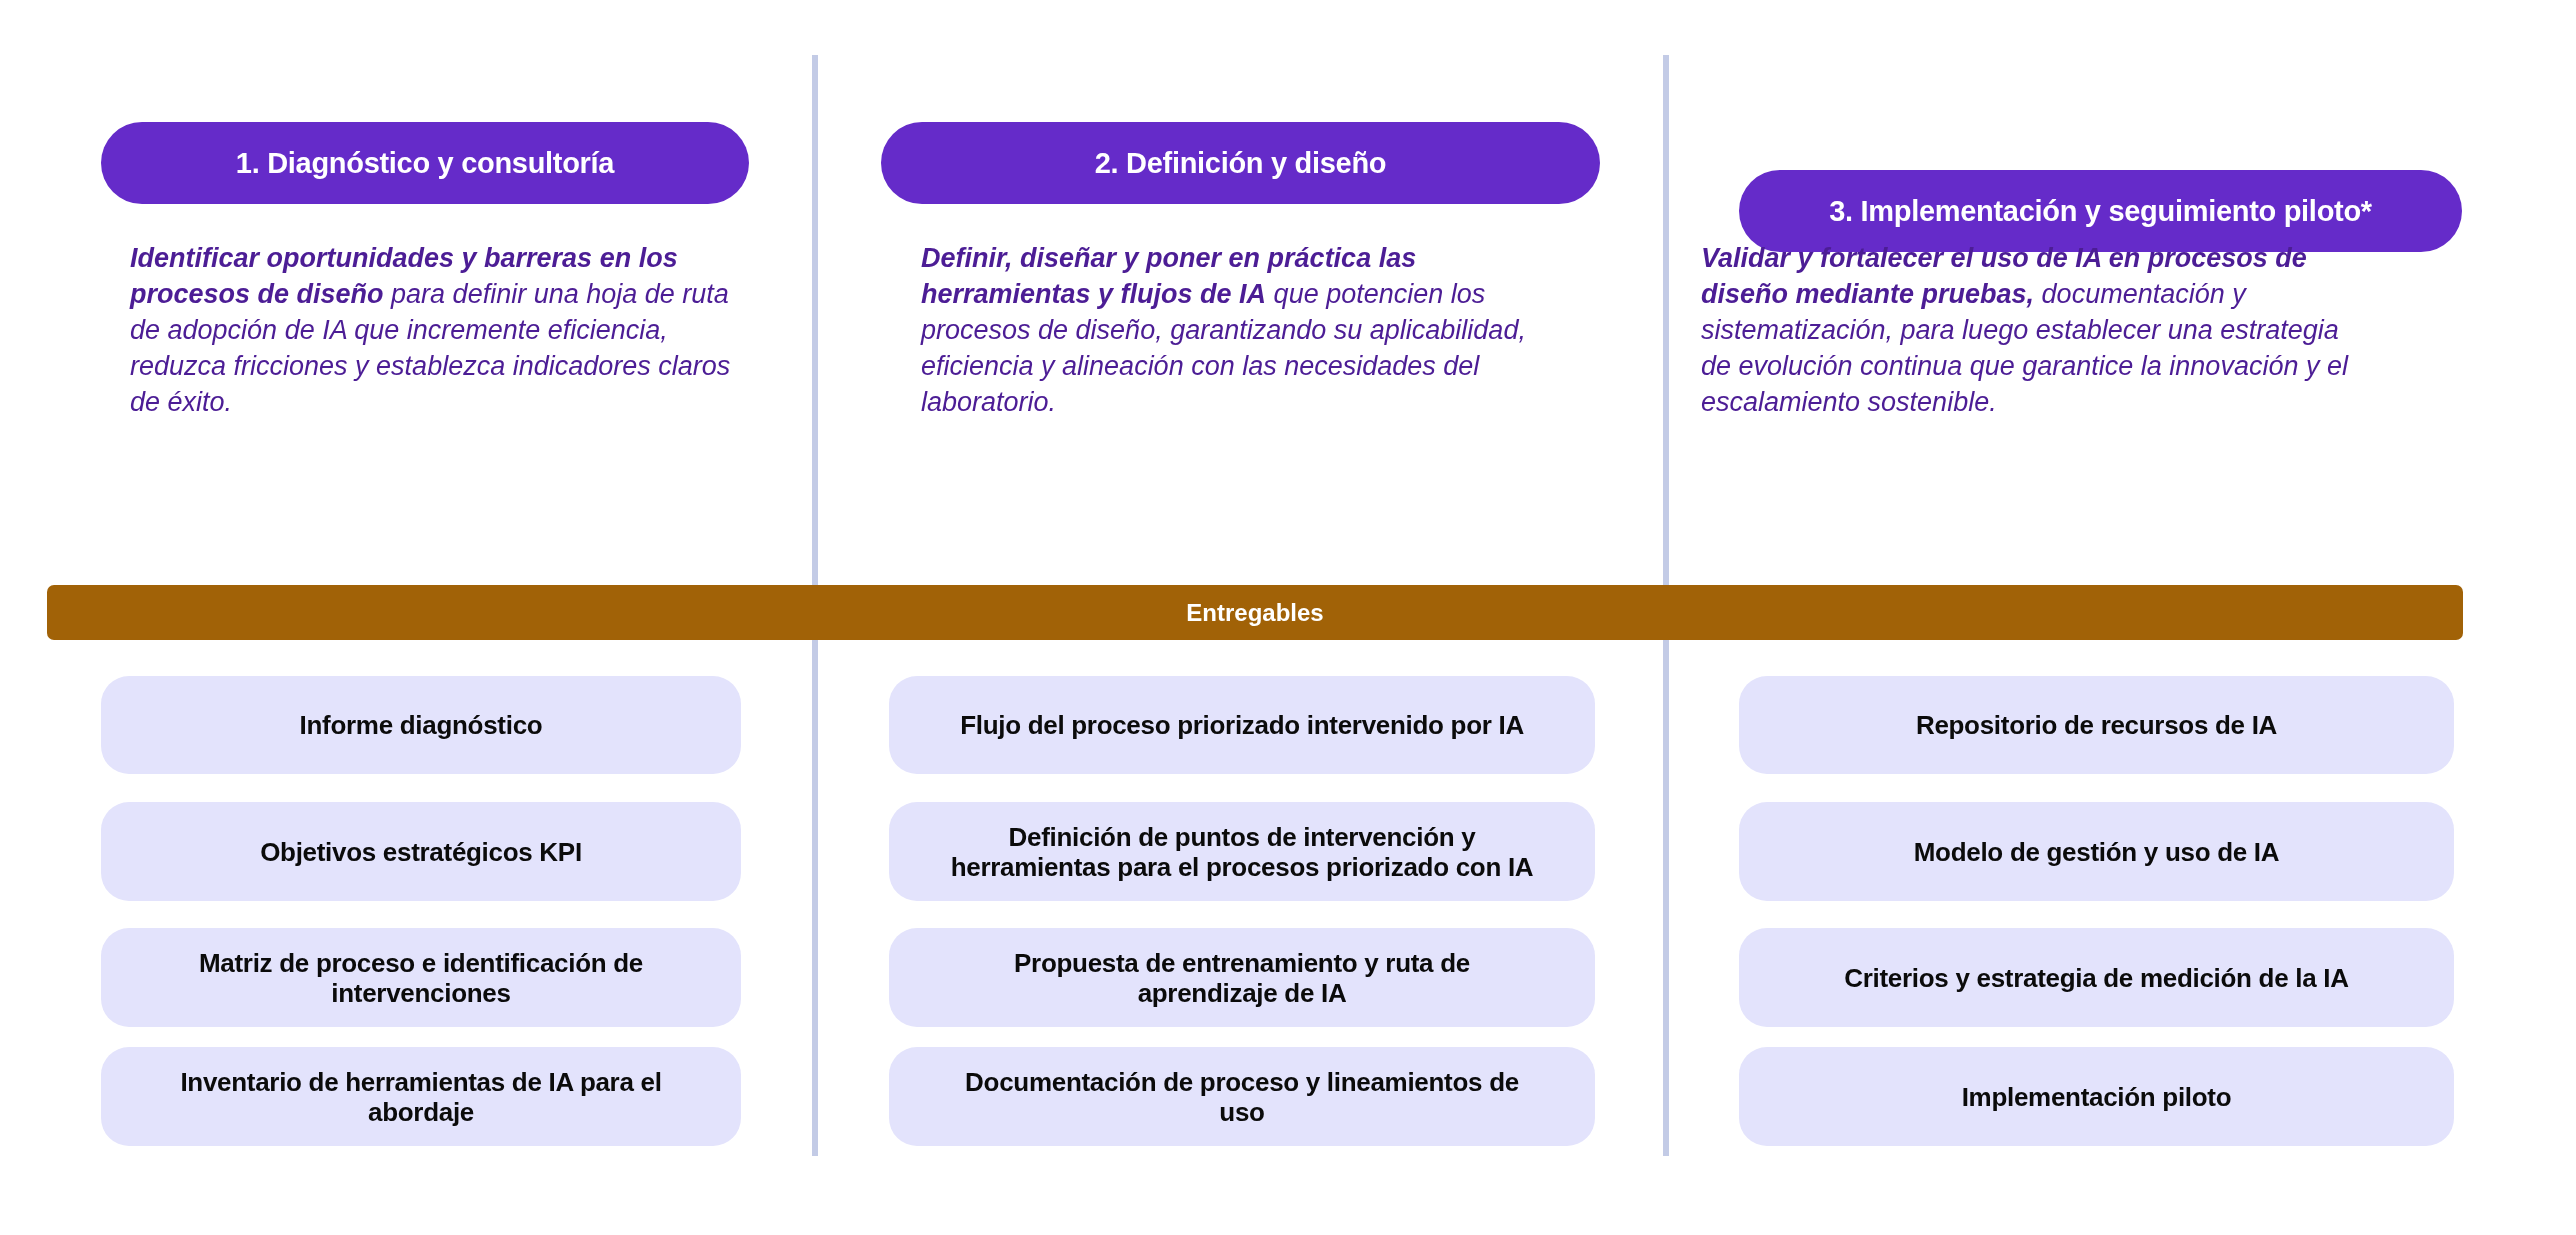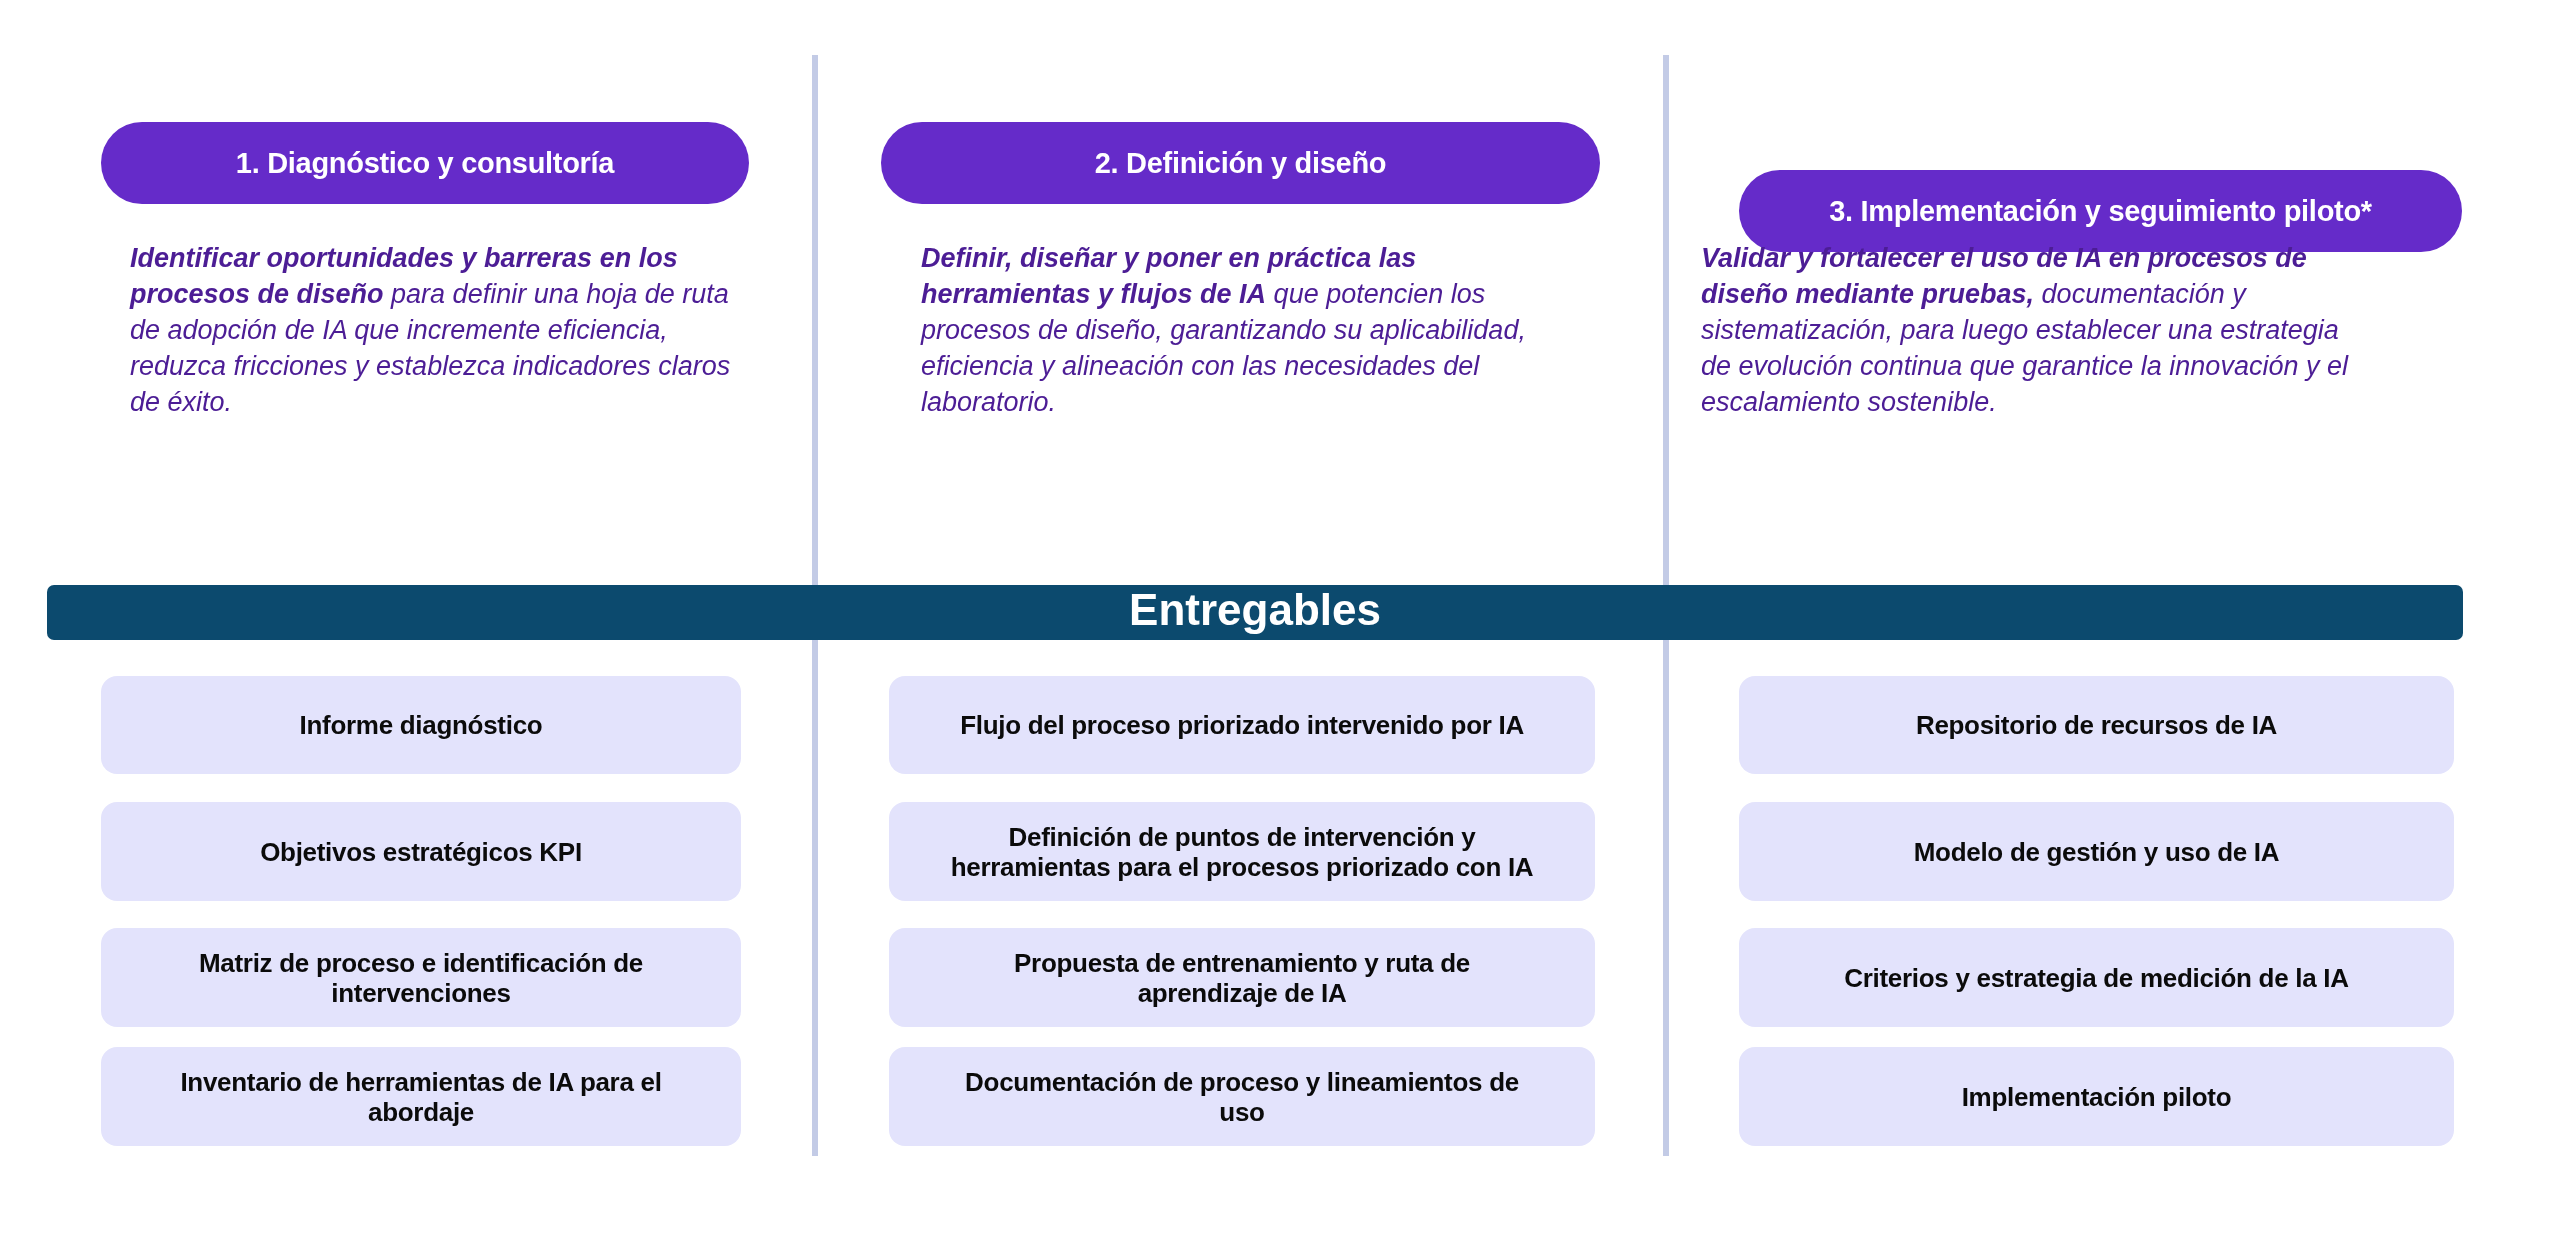--- a/index.html
+++ b/index.html
@@ -51,33 +51,34 @@
   }
   .desc b {
     font-weight: bold;
   }
   .band {
     position: absolute;
     left: 47px;
     top: 585px;
     width: 2416px;
     height: 55px;
-    background: #0c4a6e;
+    background: #a16207;
     border-radius: 7px;
     color: #ffffff;
     font-weight: bold;
-    font-size: 44px;
+    font-size: 24px;
     display: flex;
+    align-items: center;
     justify-content: center;
     z-index: 2;
   }
   .box {
     position: absolute;
     background: #E3E3FC;
-    border-radius: 16px;
+    border-radius: 28px;
     display: flex;
     align-items: center;
     justify-content: center;
     text-align: center;
     font-weight: bold;
     font-size: 26px;
     line-height: 30px;
     color: #0b0b0b;
     padding: 0 52px;
     box-sizing: border-box;

